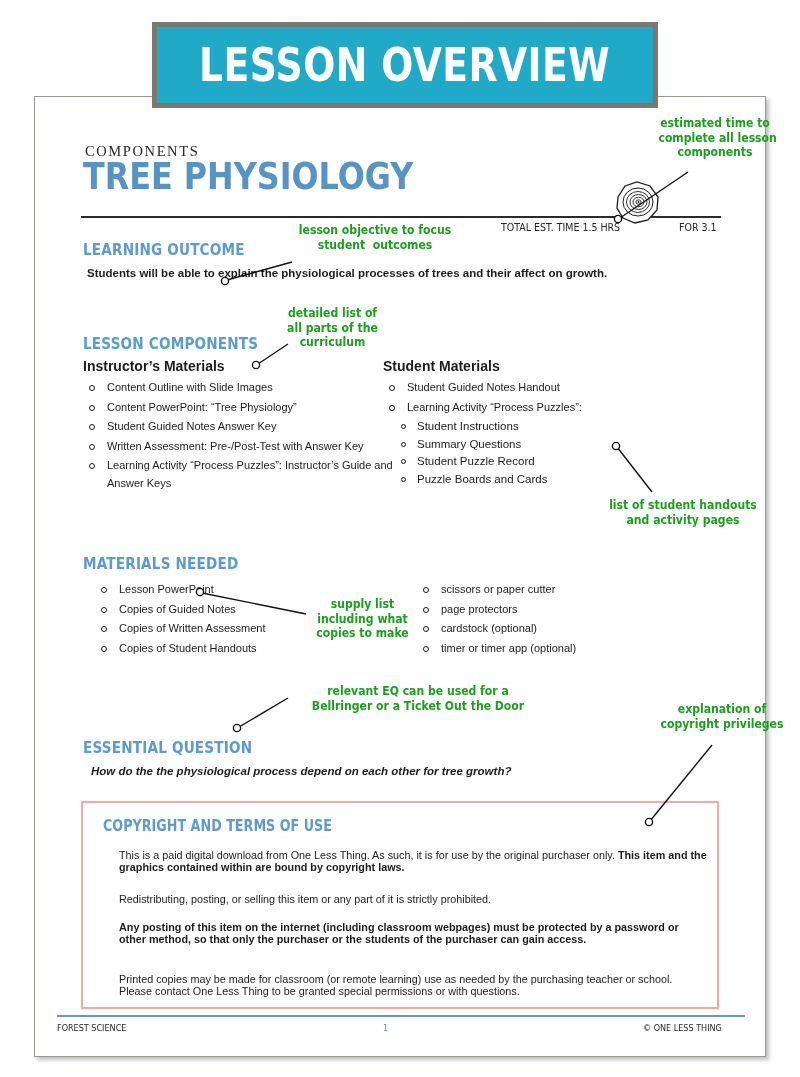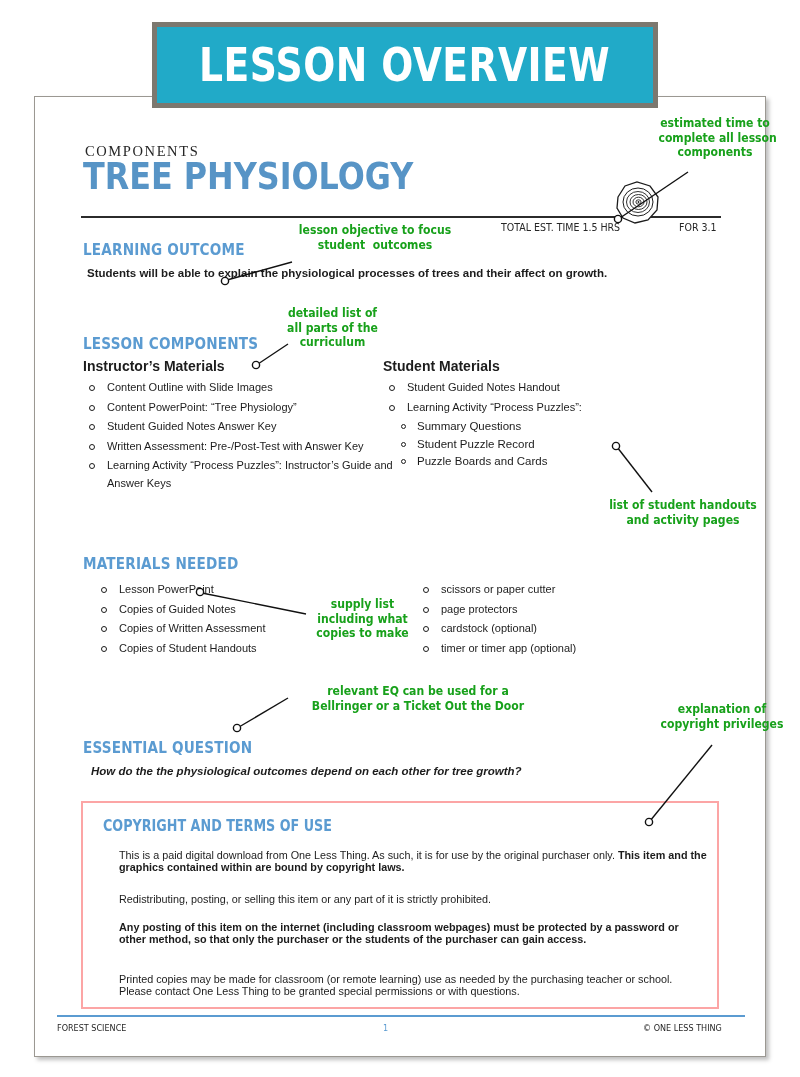--- a/index.html
+++ b/index.html
@@ -288,20 +288,21 @@
       </ul>
     </div>
 
     <div class="list-block" style="left:348px; top:261px; width:330px;">
       <div class="list-title">Student Materials</div>
       <ul class="bl">
         <li>Student Guided Notes Handout</li>
         <li>Learning Activity “Process Puzzles”:</li>
       </ul>
       <ul class="sub">
+        <li>Student Instructions</li>
         <li>Summary Questions</li>
         <li>Student Puzzle Record</li>
         <li>Puzzle Boards and Cards</li>
       </ul>
     </div>
 
     <div class="section-head" style="left:48px; top:457px;">MATERIALS NEEDED</div>
 
     <div class="list-block" style="left:60px; top:484px; width:310px;">
       <ul class="bl">
@@ -315,21 +316,21 @@
     <div class="list-block" style="left:382px; top:484px; width:300px;">
       <ul class="bl">
         <li>scissors or paper cutter</li>
         <li>page protectors</li>
         <li>cardstock (optional)</li>
         <li>timer or timer app (optional)</li>
       </ul>
     </div>
 
     <div class="section-head" style="left:48px; top:641px;">ESSENTIAL QUESTION</div>
-    <div class="body-text ital" style="left:56px; top:668px;">How do the the physiological outcomes depend on each other for tree growth?</div>
+    <div class="body-text ital" style="left:56px; top:668px;">How do the the physiological process depend on each other for tree growth?</div>
 
     <div id="copyright-box">
       <div id="copyright-head">COPYRIGHT AND TERMS OF USE</div>
       <div class="cp-para" style="top:46px;">
         <span>This is a paid digital download from One Less Thing. As such, it is for use by the original purchaser only. </span><span class="bold">This item and the graphics contained within are bound by copyright laws.</span>
       </div>
       <div class="cp-para" style="top:90px;">Redistributing, posting, or selling this item or any part of it is strictly prohibited.</div>
       <div class="cp-para bold" style="top:118px;">Any posting of this item on the internet (including classroom webpages) must be protected by a password or other method, so that only the purchaser or the students of the purchaser can gain access.</div>
       <div class="cp-para" style="top:170px;">Printed copies may be made for classroom (or remote learning) use as needed by the purchasing teacher or school. Please contact One Less Thing to be granted special permissions or with questions.</div>
     </div>

